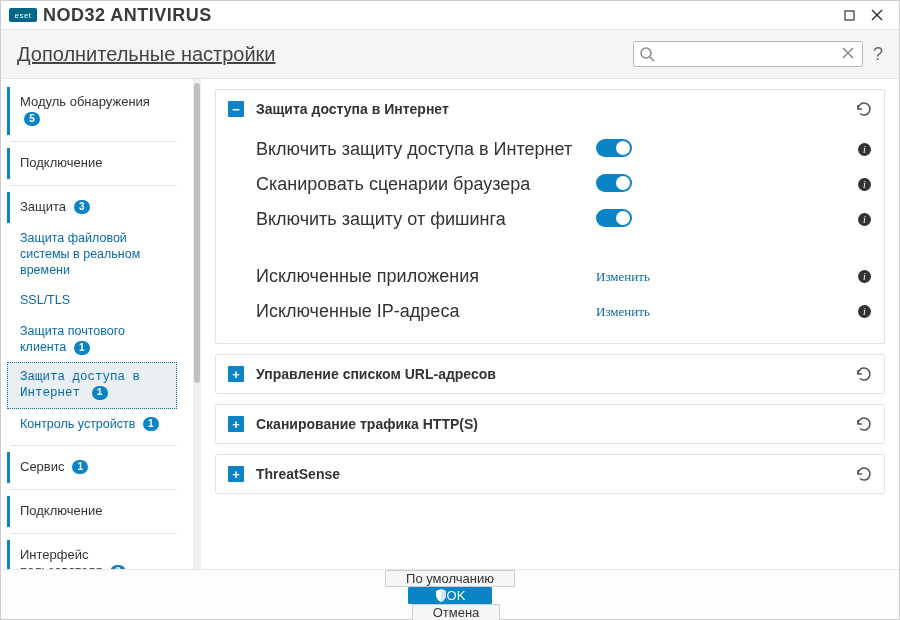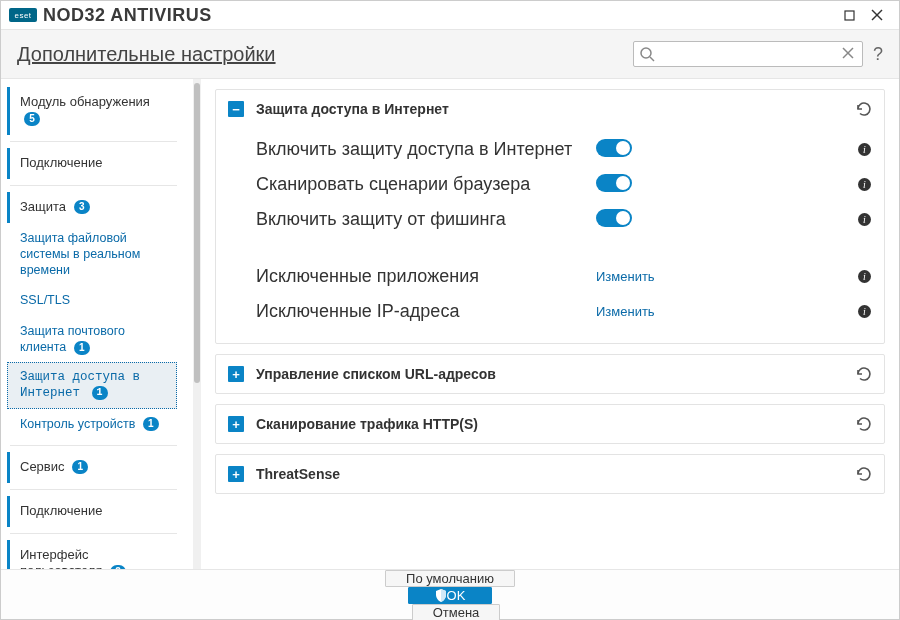--- a/index.html
+++ b/index.html
@@ -34,21 +34,21 @@
   .panel .phead .pm { width: 16px; height: 16px; background: #0a84c6; color: #fff; display: inline-flex; align-items: center; justify-content: center; font-size: 13px; font-weight: 900; margin-right: 12px; border-radius: 1px; line-height: 1; }
   .panel .phead .ptitle { font-size: 14px; font-weight: 600; color: #333; flex: 1; }
   .panel .phead .revert { width: 18px; height: 18px; color: #555; cursor: pointer; }
   .panel .pbody { padding: 4px 12px 14px 40px; }
   .row { display: flex; align-items: center; padding: 7px 0; }
   .row .label { flex: 0 0 340px; font-size: 18px; color: #333; }
   .row .control { flex: 0 0 120px; }
   .row .info { margin-left: auto; color: #333; cursor: pointer; }
   .toggle { width: 36px; height: 18px; border-radius: 9px; background: #0a84c6; position: relative; display: inline-block; cursor: pointer; }
   .toggle::after { content: ""; position: absolute; right: 2px; top: 2px; width: 14px; height: 14px; background: #fff; border-radius: 50%; }
-  .link { color: #0a6aa8; font-size: 13px; cursor: pointer; }
+  .link { color: #0a6aa8; font-size: 13px; cursor: pointer; font-family: Liberation Serif, serif; }
   .gap { height: 22px; }
   .footer { height: 50px; border-top: 1px solid #e6e6e6; display: flex; align-items: center; padding: 0 16px; background: #fdfdfd; flex-direction: column; }
   .btn { height: 30px; padding: 0 20px; border: 1px solid #ccc; background: #f6f6f6; color: #333; font-size: 13px; cursor: pointer; border-radius: 1px; }
   .btn.primary { background: #0a84c6; border-color: #0a84c6; color: #fff; display: inline-flex; align-items: center; padding: 0 26px; }
   .btn.primary .shield { display: inline-block; }
   .footer .spacer { flex: 1; }
   .footer .btn + .btn { margin-left: 12px; text-align: center; }
   svg { display: block; }
 </style>
 </head>

